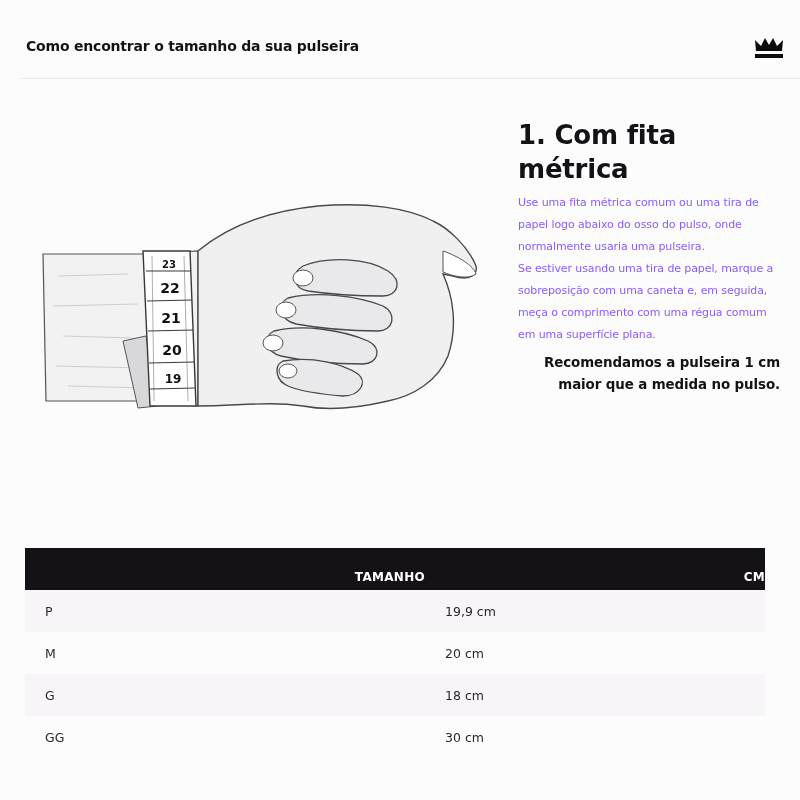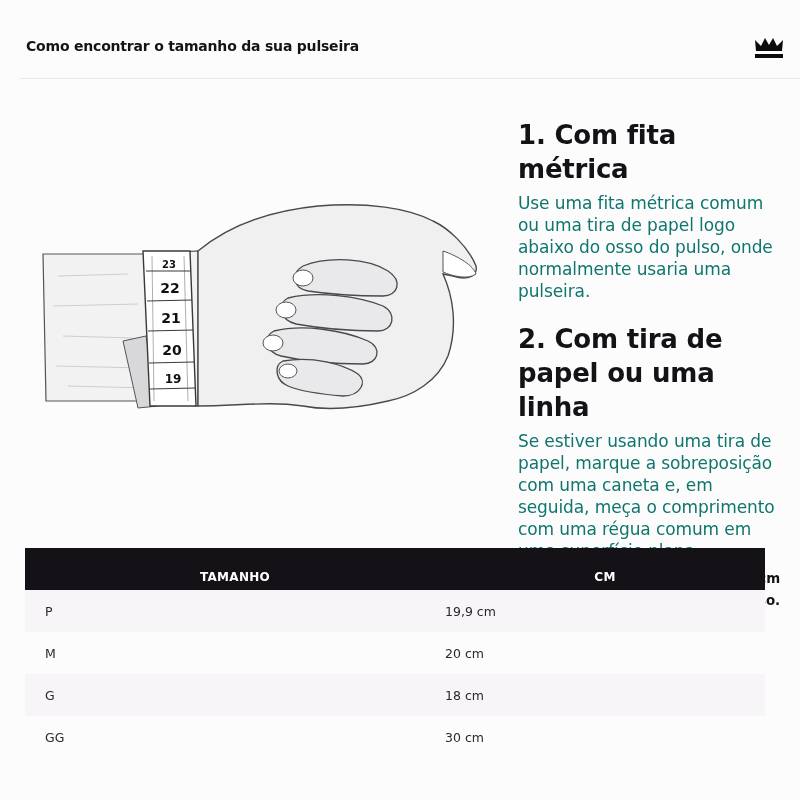--- a/index.html
+++ b/index.html
@@ -39,36 +39,36 @@
     .instructions {
       position: absolute; left: 518px; top: 118px; width: 262px;
     }
     .step-title {
       font-size: 26px; font-weight: 600; line-height: 34px; color: #141216;
       letter-spacing: -0.2px;
     }
     .step-title.s1 { margin-bottom: 6px; }
     .step-title.s2 { margin-top: 20px; margin-bottom: 6px; }
     .step-text {
-      font-size: 17px; line-height: 22px; color: #0f766e;
+      font-size: 11px; line-height: 22px; color: #8b5cf6;
       letter-spacing: -0.1px;
     }
     .recommend {
       margin-top: 6px; font-size: 13.4px; line-height: 22px;
       font-weight: 700; color: #141216; letter-spacing: -0.1px; text-align: right;
     }
 
     
     .size-table {
       position: absolute; left: 25px; top: 548px; width: 740px;
       border-collapse: collapse;
     }
     .size-table thead tr { background: #141216; height: 42px; }
     .size-table th {
-      color: #ffffff; font-weight: 600; font-size: 12px; text-align: center;
+      color: #ffffff; font-weight: 600; font-size: 12px; text-align: right;
       letter-spacing: 0.3px; padding: 16px 0 0 20px;
     }
     .size-table td {
       height: 42px; font-size: 12.5px; color: #2a282c; padding: 0 0 0 20px;
     }
     .size-table tbody tr:nth-child(odd) { background: #f7f5f8; }
     .size-table tbody tr:nth-child(even) { background: #fdfcfd; }
     .col-size { width: 400px; }
   </style>
 </head>
@@ -135,21 +135,20 @@
       <text x="132" y="97" font-size="14">22</text>
       <text x="133" y="127" font-size="14">21</text>
       <text x="134" y="159" font-size="14">20</text>
       <text x="135" y="187" font-size="12">19</text>
     </g>
   </svg>
 
   <div class="instructions">
     <h2 class="step-title s1">1. Com fita métrica</h2>
     <p class="step-text">Use uma fita métrica comum ou uma tira de papel logo abaixo do osso do pulso, onde normalmente usaria uma pulseira.</p>
-    <h2 class="step-title s2">2. Com tira de papel ou uma linha</h2>
     <p class="step-text">Se estiver usando uma tira de papel, marque a sobreposição com uma caneta e, em seguida, meça o comprimento com uma régua comum em uma superfície plana.</p>
     <p class="recommend">Recomendamos a pulseira 1 cm maior que a medida no pulso.</p>
   </div>
 
   <table class="size-table">
     <thead>
       <tr>
         <th class="col-size">TAMANHO</th>
         <th>CM</th>
       </tr>

